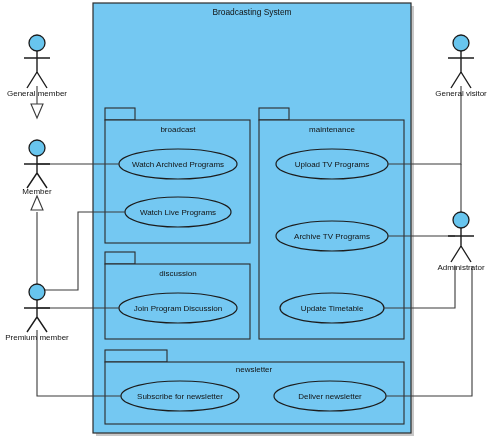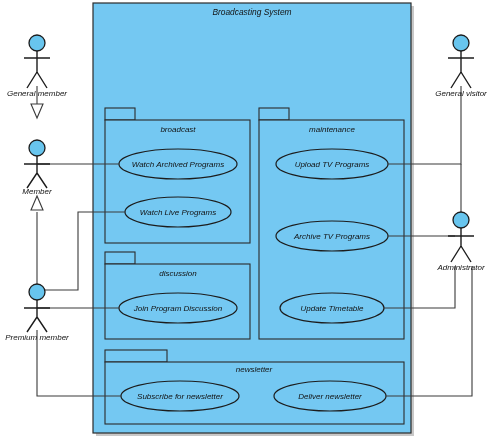--- a/index.html
+++ b/index.html
@@ -13,21 +13,20 @@
     font-family: "Liberation Sans", sans-serif;
     overflow: hidden;
     position: relative;
   }
   #diagram-root {
     position: absolute;
     left: 0;
     top: 0;
     width: 496px;
     height: 440px;
-    font-style: italic;
   }
   svg#uml-canvas {
     display: block;
     width: 496px;
     height: 440px;
   }
   .sysbox-fill      { fill: #74c8f2; stroke: #2b2b2b; stroke-width: 1.2; }
   .sysbox-shadow    { fill: #9b9b9b; opacity: 0.55; }
   .pkg-body         { fill: #74c8f2; stroke: #2b2b2b; stroke-width: 1.1; }
   .pkg-tab          { fill: #74c8f2; stroke: #2b2b2b; stroke-width: 1.1; }

